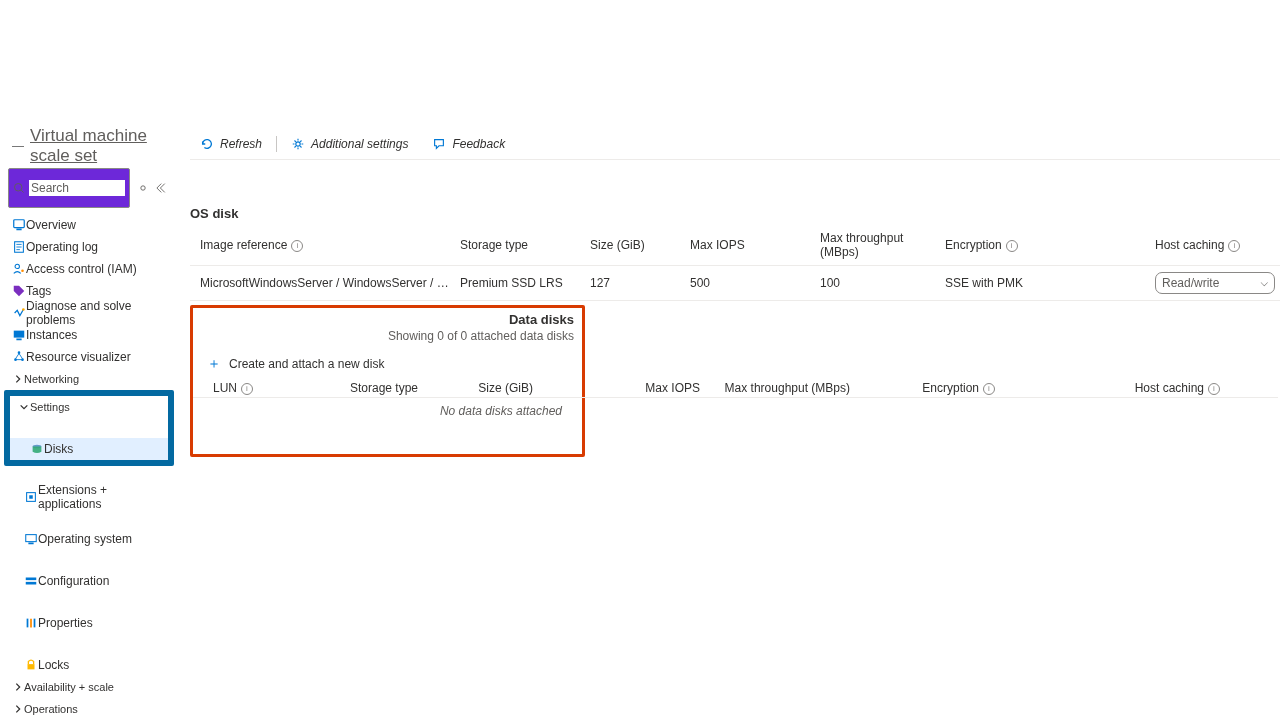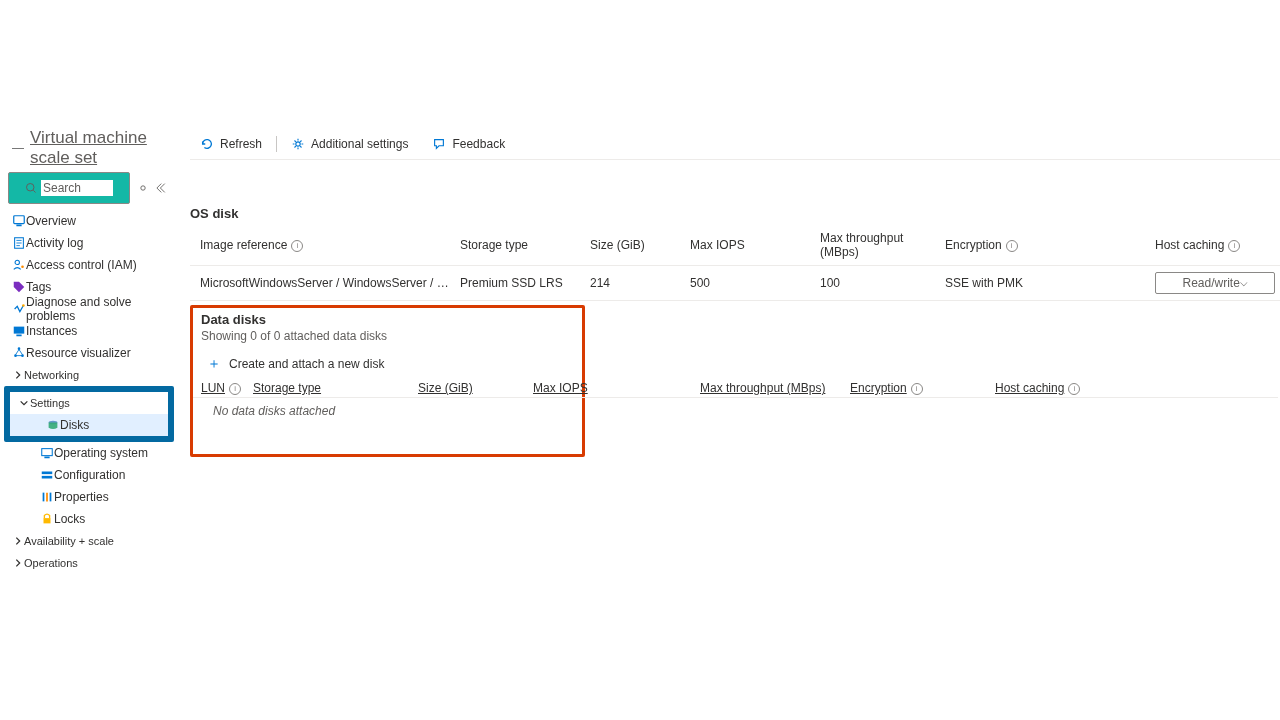--- a/index.html
+++ b/index.html
@@ -47,23 +47,23 @@
     align-items: center;
     gap: 6px;
     padding: 0 4px 6px 4px;
   }
   .search-box {
     flex: 1;
     display: flex;
     align-items: center;
     border: 1px solid #8a8886;
     border-radius: 2px;
-    height: 32px;
-    padding: 0 16px;
-    background: #14b8a6;
+    height: 40px;
+    padding: 0 4px;
+    background: #6d28d9;
   }
   .search-box input {
     border: none;
     outline: none;
     font-size: 12px;
     width: 100%;
     font-style: italic;
     color: #605e5c;
   }
   .search-box input::placeholder { font-style: normal; color:#605e5c;}
@@ -82,21 +82,21 @@
     height: 22px;
     padding: 0 4px 0 8px;
     cursor: pointer;
     color: #323130;
   }
   .nav-item .icn {
     width: 14px; height: 14px;
     display:flex;align-items:center;justify-content:center;
     flex: 0 0 14px;
   }
-  .nav-item.sub { padding-left: 36px; }
+  .nav-item.sub { padding-left: 20px; margin-top: 20px; }
   .nav-item.group { font-size:11px; }
   .nav-item.group .chev {
     width: 12px; height: 12px;
     display:flex;align-items:center;justify-content:center;
     color: #323130;
   }
   .nav-item.active {
     background: #e1efff;
   }
   .settings-highlight {
@@ -111,20 +111,21 @@
     padding-left: 16px;
     overflow: hidden;
   }
   .toolbar {
     display: flex;
     align-items: center;
     height: 32px;
     gap: 4px;
     border-bottom: 1px solid #edebe9;
     font-size: 12px;
+    font-style: italic;
   }
   .tool-btn {
     display:flex;align-items:center;gap:6px;
     padding: 0 10px;
     height: 100%;
     color: #323130;
     cursor: pointer;
   }
   .tool-btn .ti { width:14px;height:14px;display:flex;align-items:center;justify-content:center;color:#0078d4;}
   .tool-sep { width:1px;height:16px;background:#c8c6c4;}
@@ -159,34 +160,35 @@
     white-space: nowrap; overflow:hidden; text-overflow: ellipsis;
     padding-right: 8px;
   }
   .info-icn {
     display:inline-flex;vertical-align:middle;
     width:12px;height:12px;border:1px solid #8a8886;border-radius:50%;
     font-size:8px;align-items:center;justify-content:center;color:#8a8886;
     margin-left:4px;
   }
   .select {
-    border:1px solid #8a8886;border-radius:2px;
-    height:22px;display:flex;align-items:center;justify-content:center;
+    border:1px solid #8a8886;border-radius:7px;
+    height:22px;display:flex;align-items:center;justify-content:space-between;
     padding:0 6px;color:#605e5c;background:#fff;
     width: 120px;
   }
   .select .chv { font-size:10px;color:#605e5c;}
   
   .data-disks {
     border: 3px solid #d83b01;
     border-radius: 2px;
     margin-top: 4px;
     padding: 2px 0 30px 0;
     width: 395px;
     position: relative;
+    text-align: right;
   }
   .dd-wrap {
     position: relative;
   }
   .dd-title {
     font-weight:600;font-size:13px;padding:2px 8px 0 8px;
   }
   .dd-sub { font-size:12px;color:#605e5c;padding:2px 8px 10px 8px;}
   .dd-create {
     display:flex;align-items:center;gap:8px;
@@ -196,21 +198,20 @@
   .plus {
     width:14px;height:14px;display:flex;align-items:center;justify-content:center;
     color:#0078d4;font-size:14px;font-weight:400;
   }
   .dd-head {
     grid-template-columns: 52px 165px 115px 167px 150px 145px 225px 100px;
     padding: 2px 8px;
     color:#323130;
     border-bottom: 1px solid #edebe9;
     width: 1085px;
-    text-decoration: underline;
   }
   .dd-empty {
     font-style: italic;
     color:#605e5c;
     padding: 6px 20px;
   }
   .svg-ico { width:100%;height:100%;}
 </style>
 </head>
 <body>
@@ -254,21 +255,21 @@
       </div>
       <div class="nav-item">
         <span class="icn">
             <svg class="svg-ico" viewBox="0 0 16 16">
               <rect x="3" y="2" width="10" height="12" fill="none" stroke="#0078d4" stroke-width="1.2"></rect>
               <line x1="5" y1="5" x2="11" y2="5" stroke="#0078d4"></line>
               <line x1="5" y1="8" x2="11" y2="8" stroke="#0078d4"></line>
               <line x1="5" y1="11" x2="9" y2="11" stroke="#0078d4"></line>
             </svg>
           </span>
-        <span>Activity log</span>
+        <span>Operating log</span>
       </div>
       <div class="nav-item">
         <span class="icn">
             <svg class="svg-ico" viewBox="0 0 16 16">
               <circle cx="6" cy="5" r="2.5" fill="none" stroke="#0078d4" stroke-width="1.2"></circle>
               <path d="M2 13 Q6 9 10 13" fill="none" stroke="#0078d4" stroke-width="1.2"></path>
               <circle cx="12" cy="10" r="1.5" fill="#ff8c00"></circle>
             </svg>
           </span>
         <span>Access control (IAM)</span>
@@ -335,20 +336,29 @@
                 <path d="M3 5 L3 11 Q8 14 13 11 L13 5" fill="#3a7" opacity="0.9"></path>
               </svg>
             </span>
           <span>Disks</span>
         </div>
       </div>
 
       <div class="nav-item sub">
         <span class="icn">
             <svg class="svg-ico" viewBox="0 0 16 16">
+              <rect x="3" y="3" width="10" height="10" fill="none" stroke="#0078d4" stroke-width="1.2"></rect>
+              <rect x="6" y="6" width="4" height="4" fill="#0078d4"></rect>
+            </svg>
+          </span>
+        <span>Extensions + applications</span>
+      </div>
+      <div class="nav-item sub">
+        <span class="icn">
+            <svg class="svg-ico" viewBox="0 0 16 16">
               <rect x="2" y="3" width="12" height="8" fill="none" stroke="#0078d4" stroke-width="1.2"></rect>
               <rect x="5" y="12" width="6" height="2" fill="#0078d4"></rect>
             </svg>
           </span>
         <span>Operating system</span>
       </div>
       <div class="nav-item sub">
         <span class="icn">
             <svg class="svg-ico" viewBox="0 0 16 16">
               <rect x="2" y="4" width="12" height="3" fill="#0078d4"></rect>
@@ -434,21 +444,21 @@
         <div>Storage type</div>
         <div>Size (GiB)</div>
         <div>Max IOPS</div>
         <div>Max throughput (MBps)</div>
         <div><span>Encryption</span><span class="info-icn">i</span></div>
         <div><span>Host caching</span><span class="info-icn">i</span></div>
       </div>
       <div class="os-row">
         <div class="img-ref">MicrosoftWindowsServer / WindowsServer / 2022-datacen...</div>
         <div>Premium SSD LRS</div>
-        <div>214</div>
+        <div>127</div>
         <div>500</div>
         <div>100</div>
         <div>SSE with PMK</div>
         <div>
           <div class="select">
             <span>Read/write</span>
             <span class="chv">⌵</span>
           </div>
         </div>
       </div>

